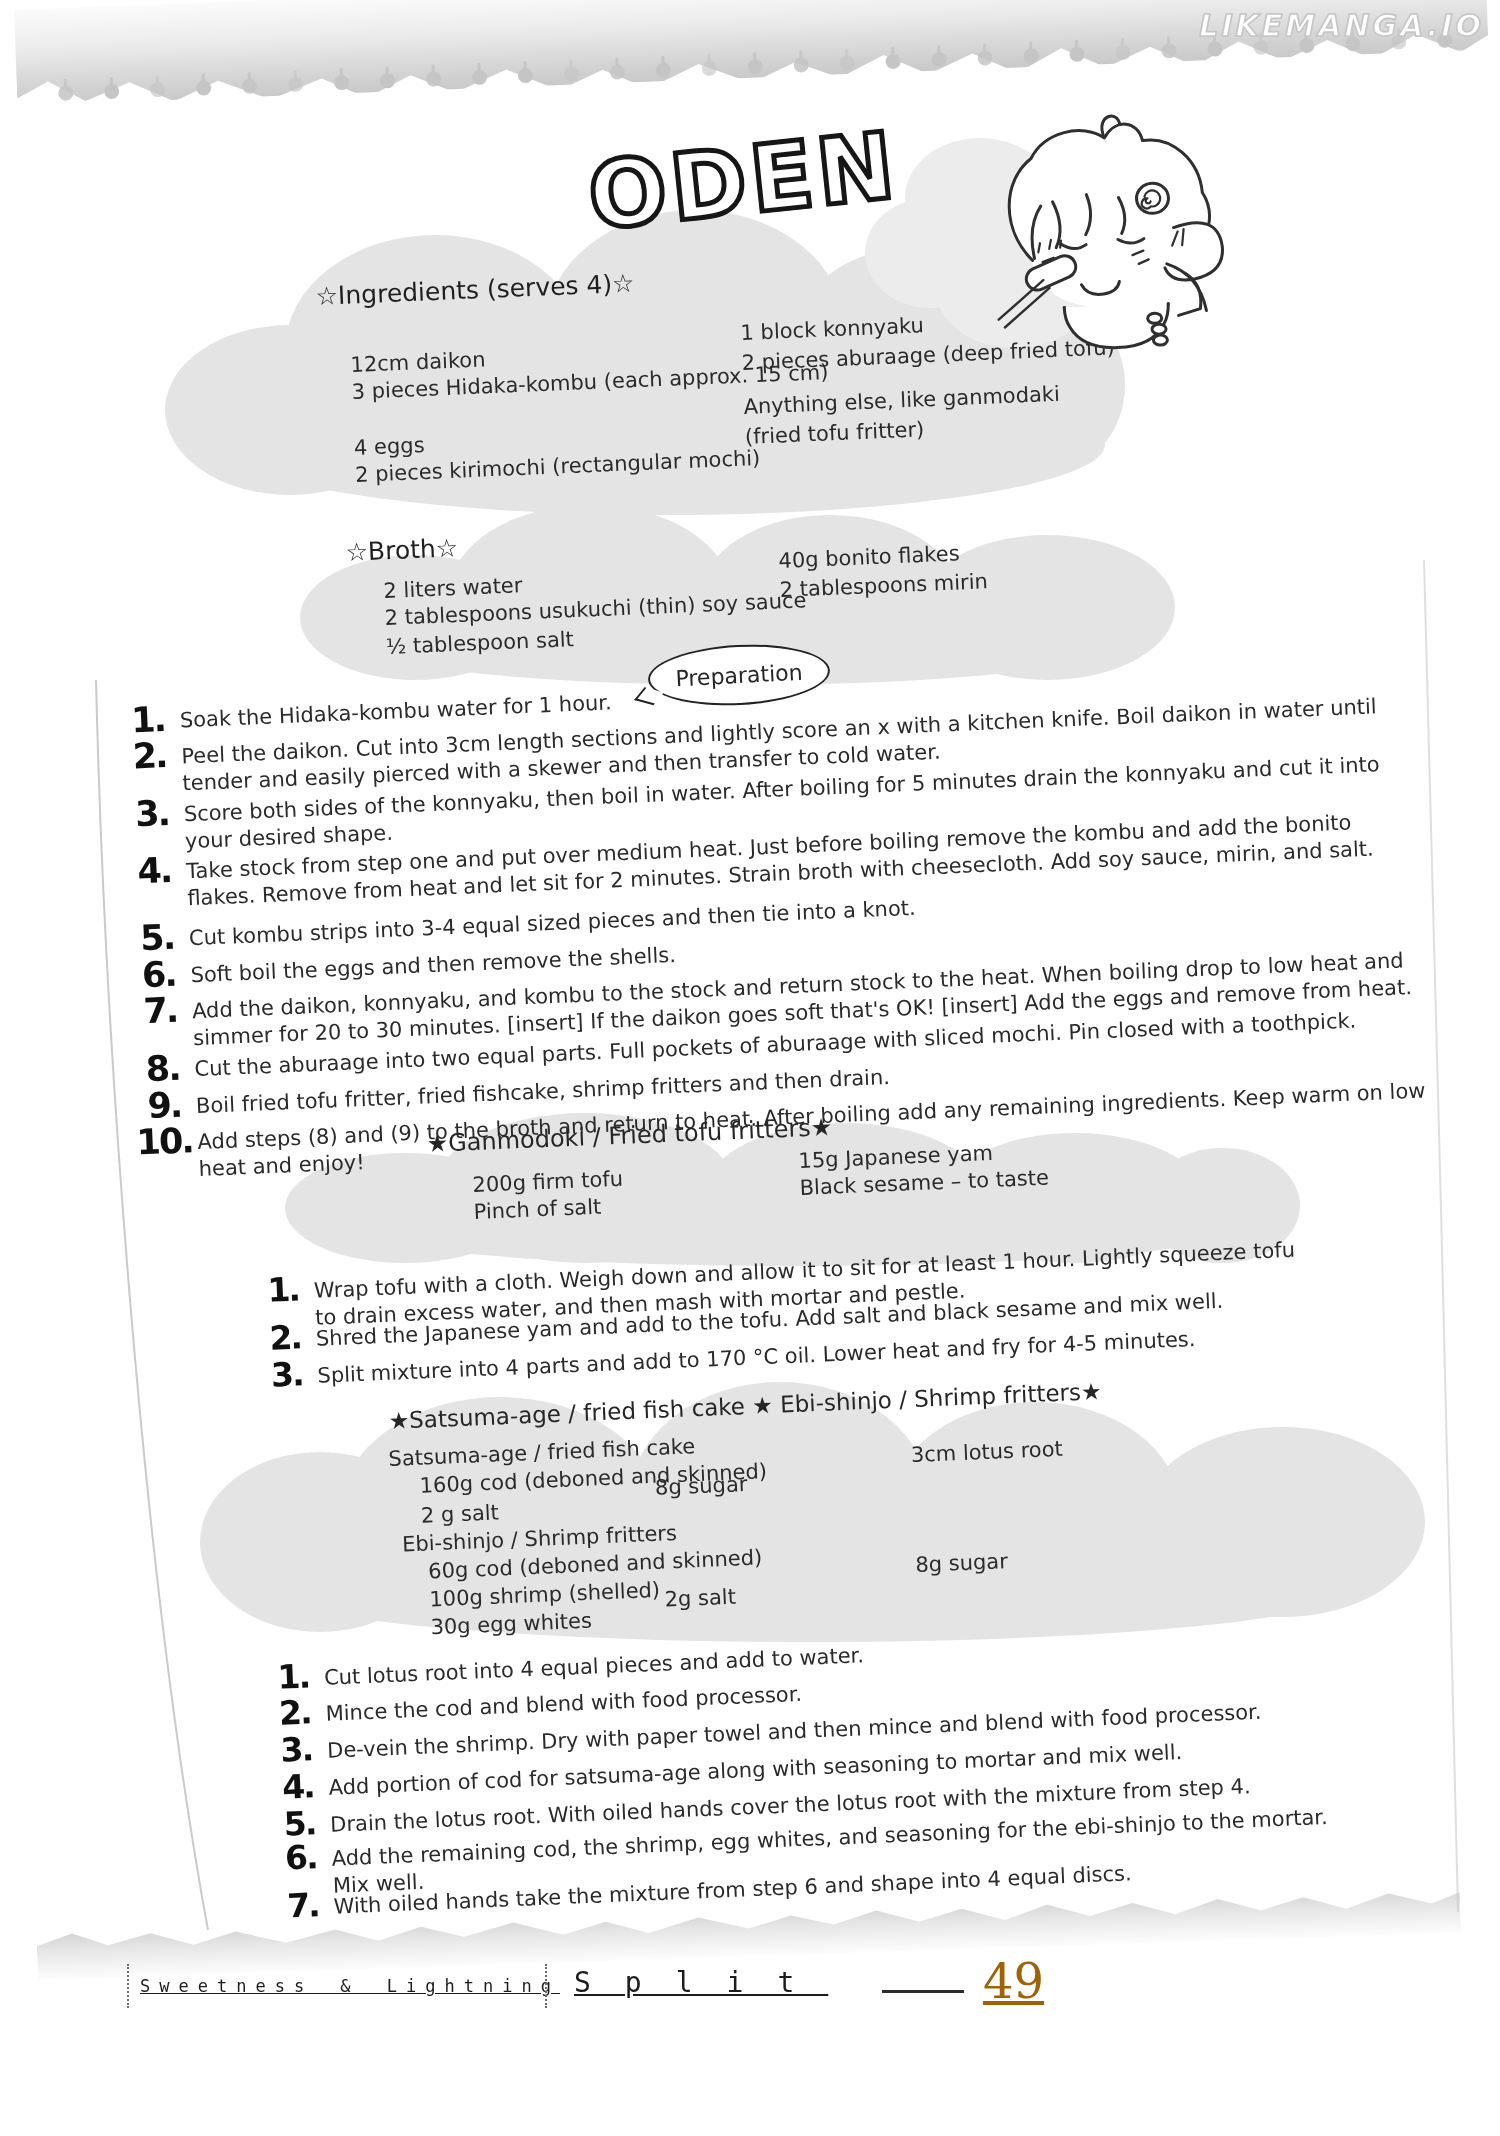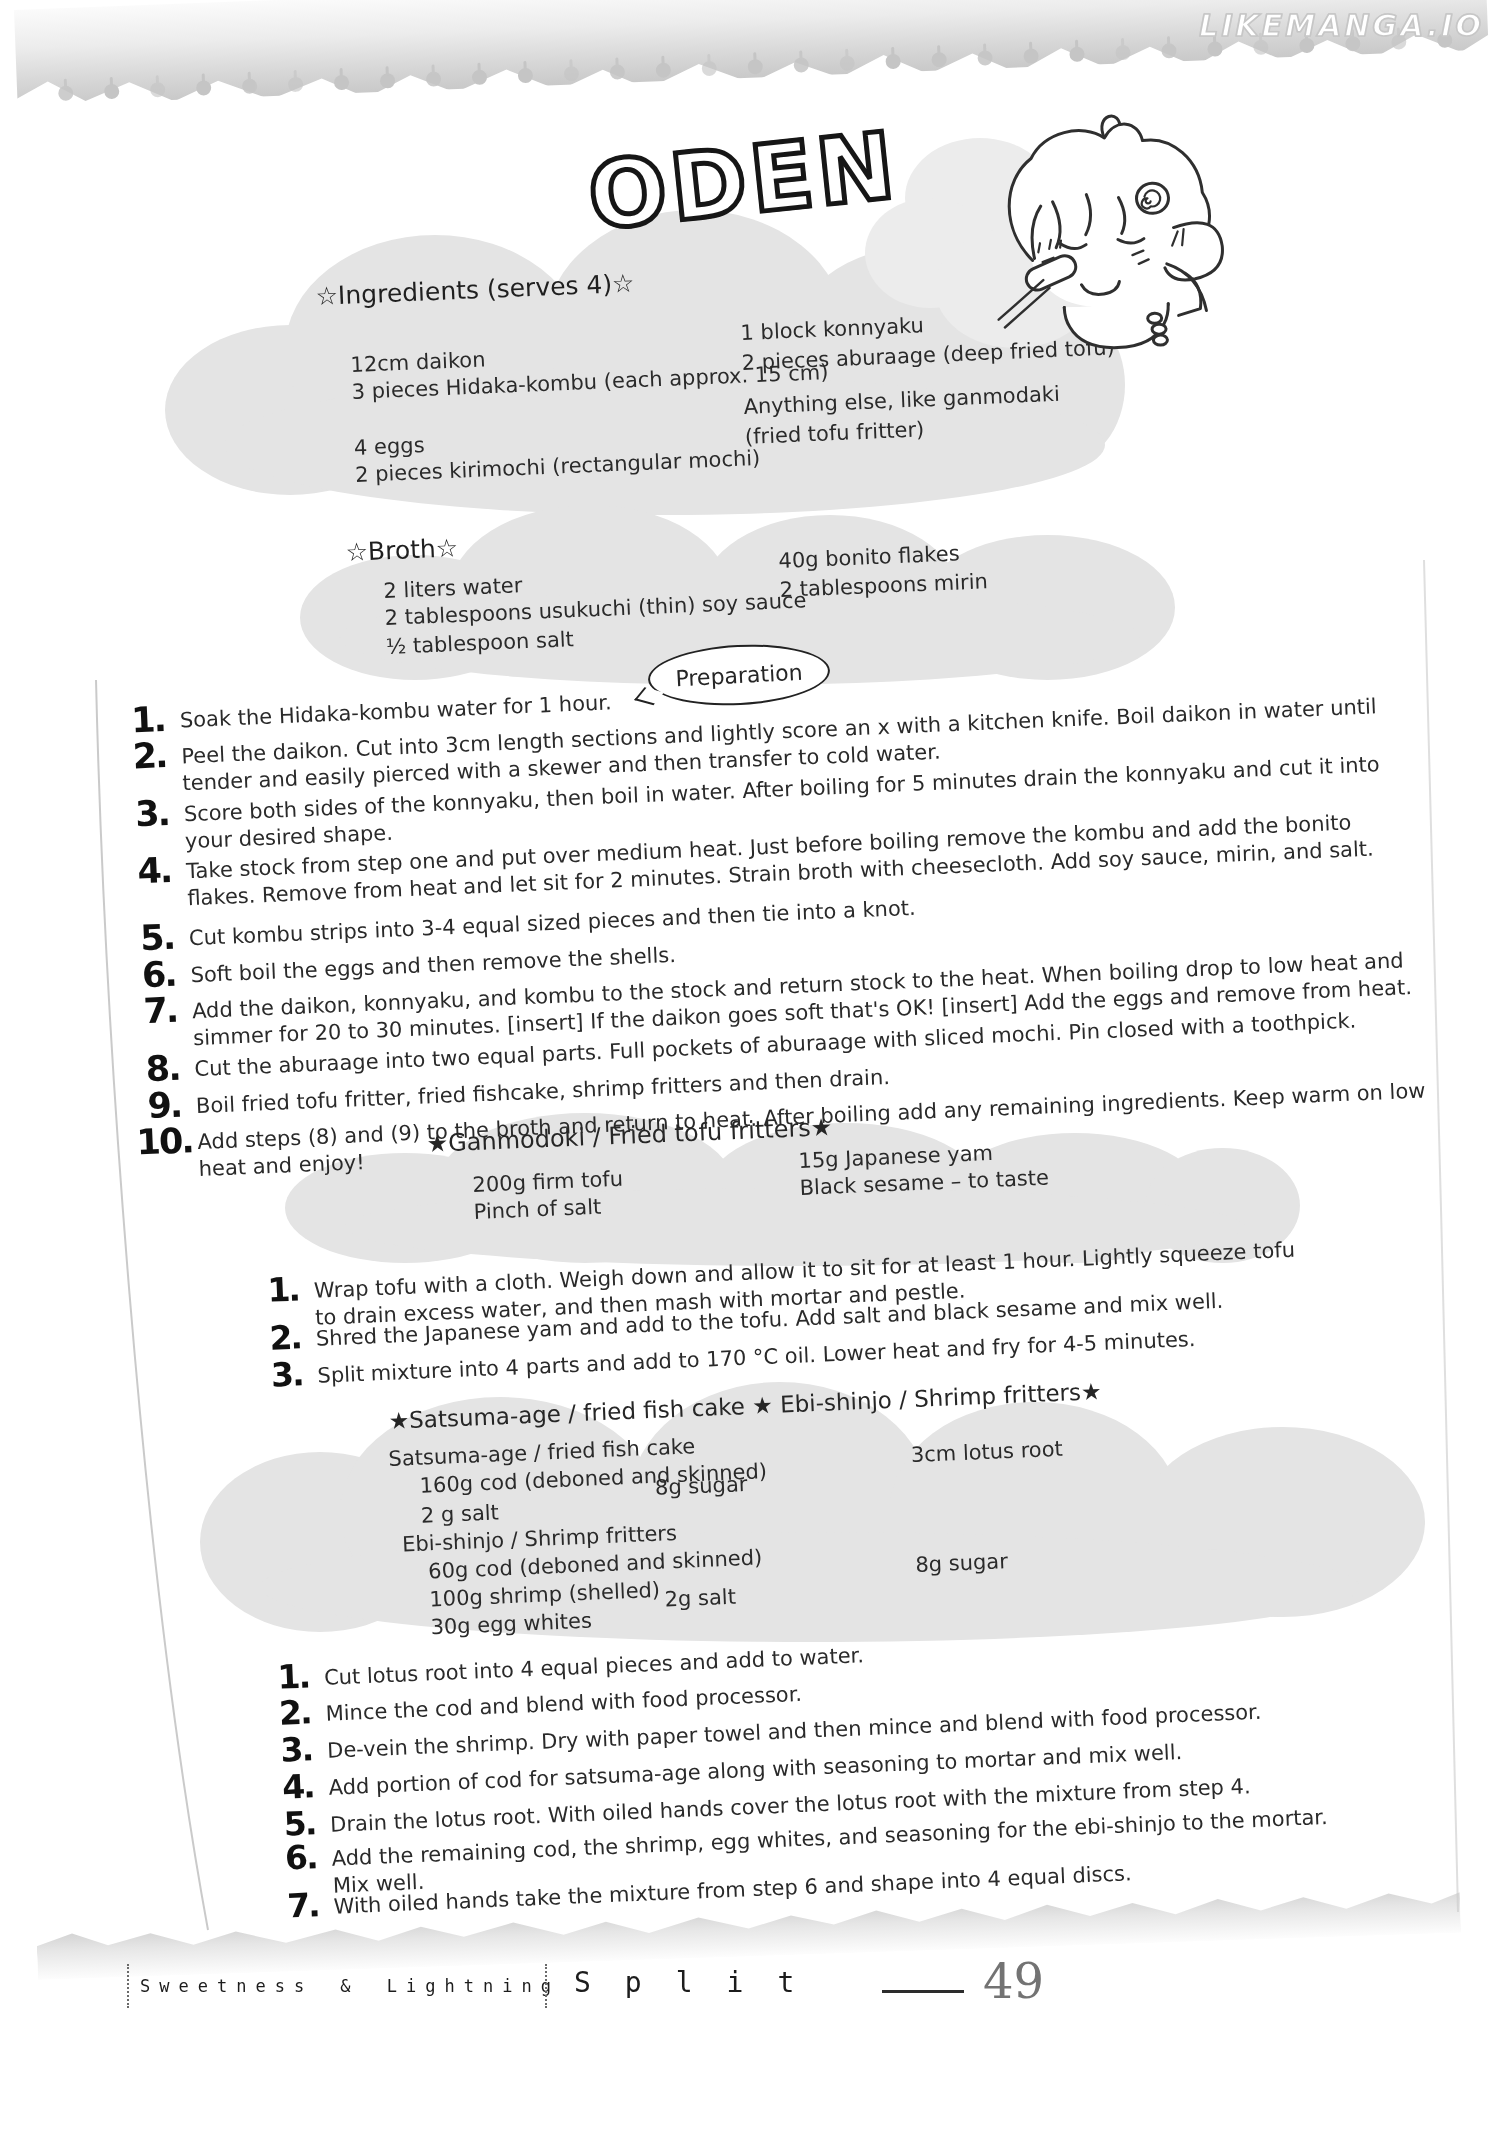--- a/index.html
+++ b/index.html
@@ -53,28 +53,28 @@
   .stext{font-size:21px;line-height:27px;color:#2a2a2a;}
   .stext .l{display:block;white-space:nowrap;}
 
   .z3{z-index:3;}
 
   
   #bottom-band{left:36px;top:1922px;width:1424px;height:58px;transform:rotate(-1.9deg);
     transform-origin:0 0;background:linear-gradient(to bottom,#c6c6c6 0%,#e6e6e6 50%,#fdfdfd 100%);z-index:1;}
 
   
-  .footer{z-index:4;}
+  .footer{z-index:4;text-decoration:underline;}
   .dotbar{width:0;height:44px;border-left:2px dotted #6a6a6a;}
   #footer-series{left:140px;top:1976px;font-family:"DejaVu Sans Mono",monospace;font-size:17px;
     letter-spacing:9px;word-spacing:8px;color:#1c1c1c;}
   #footer-label{left:574px;top:1966px;font-family:"DejaVu Sans Mono",monospace;font-size:28px;
     letter-spacing:34px;color:#1c1c1c;}
   #footer-rule{left:882px;top:1990px;width:82px;height:3px;background:#2c2c2c;}
-  #footer-page{left:983px;top:1953px;font-family:"DejaVu Serif",serif;font-size:48px;color:#737373;}
+  #footer-page{left:983px;top:1953px;font-family:"DejaVu Serif",serif;font-size:48px;color:#a16207;}
 
   svg{display:block;}
   .edge-lines{left:0;top:0;z-index:2;pointer-events:none;}
   #character{left:968px;top:108px;z-index:4;}
 </style>
 </head>
 <body>
 
 <div id="page">
 

